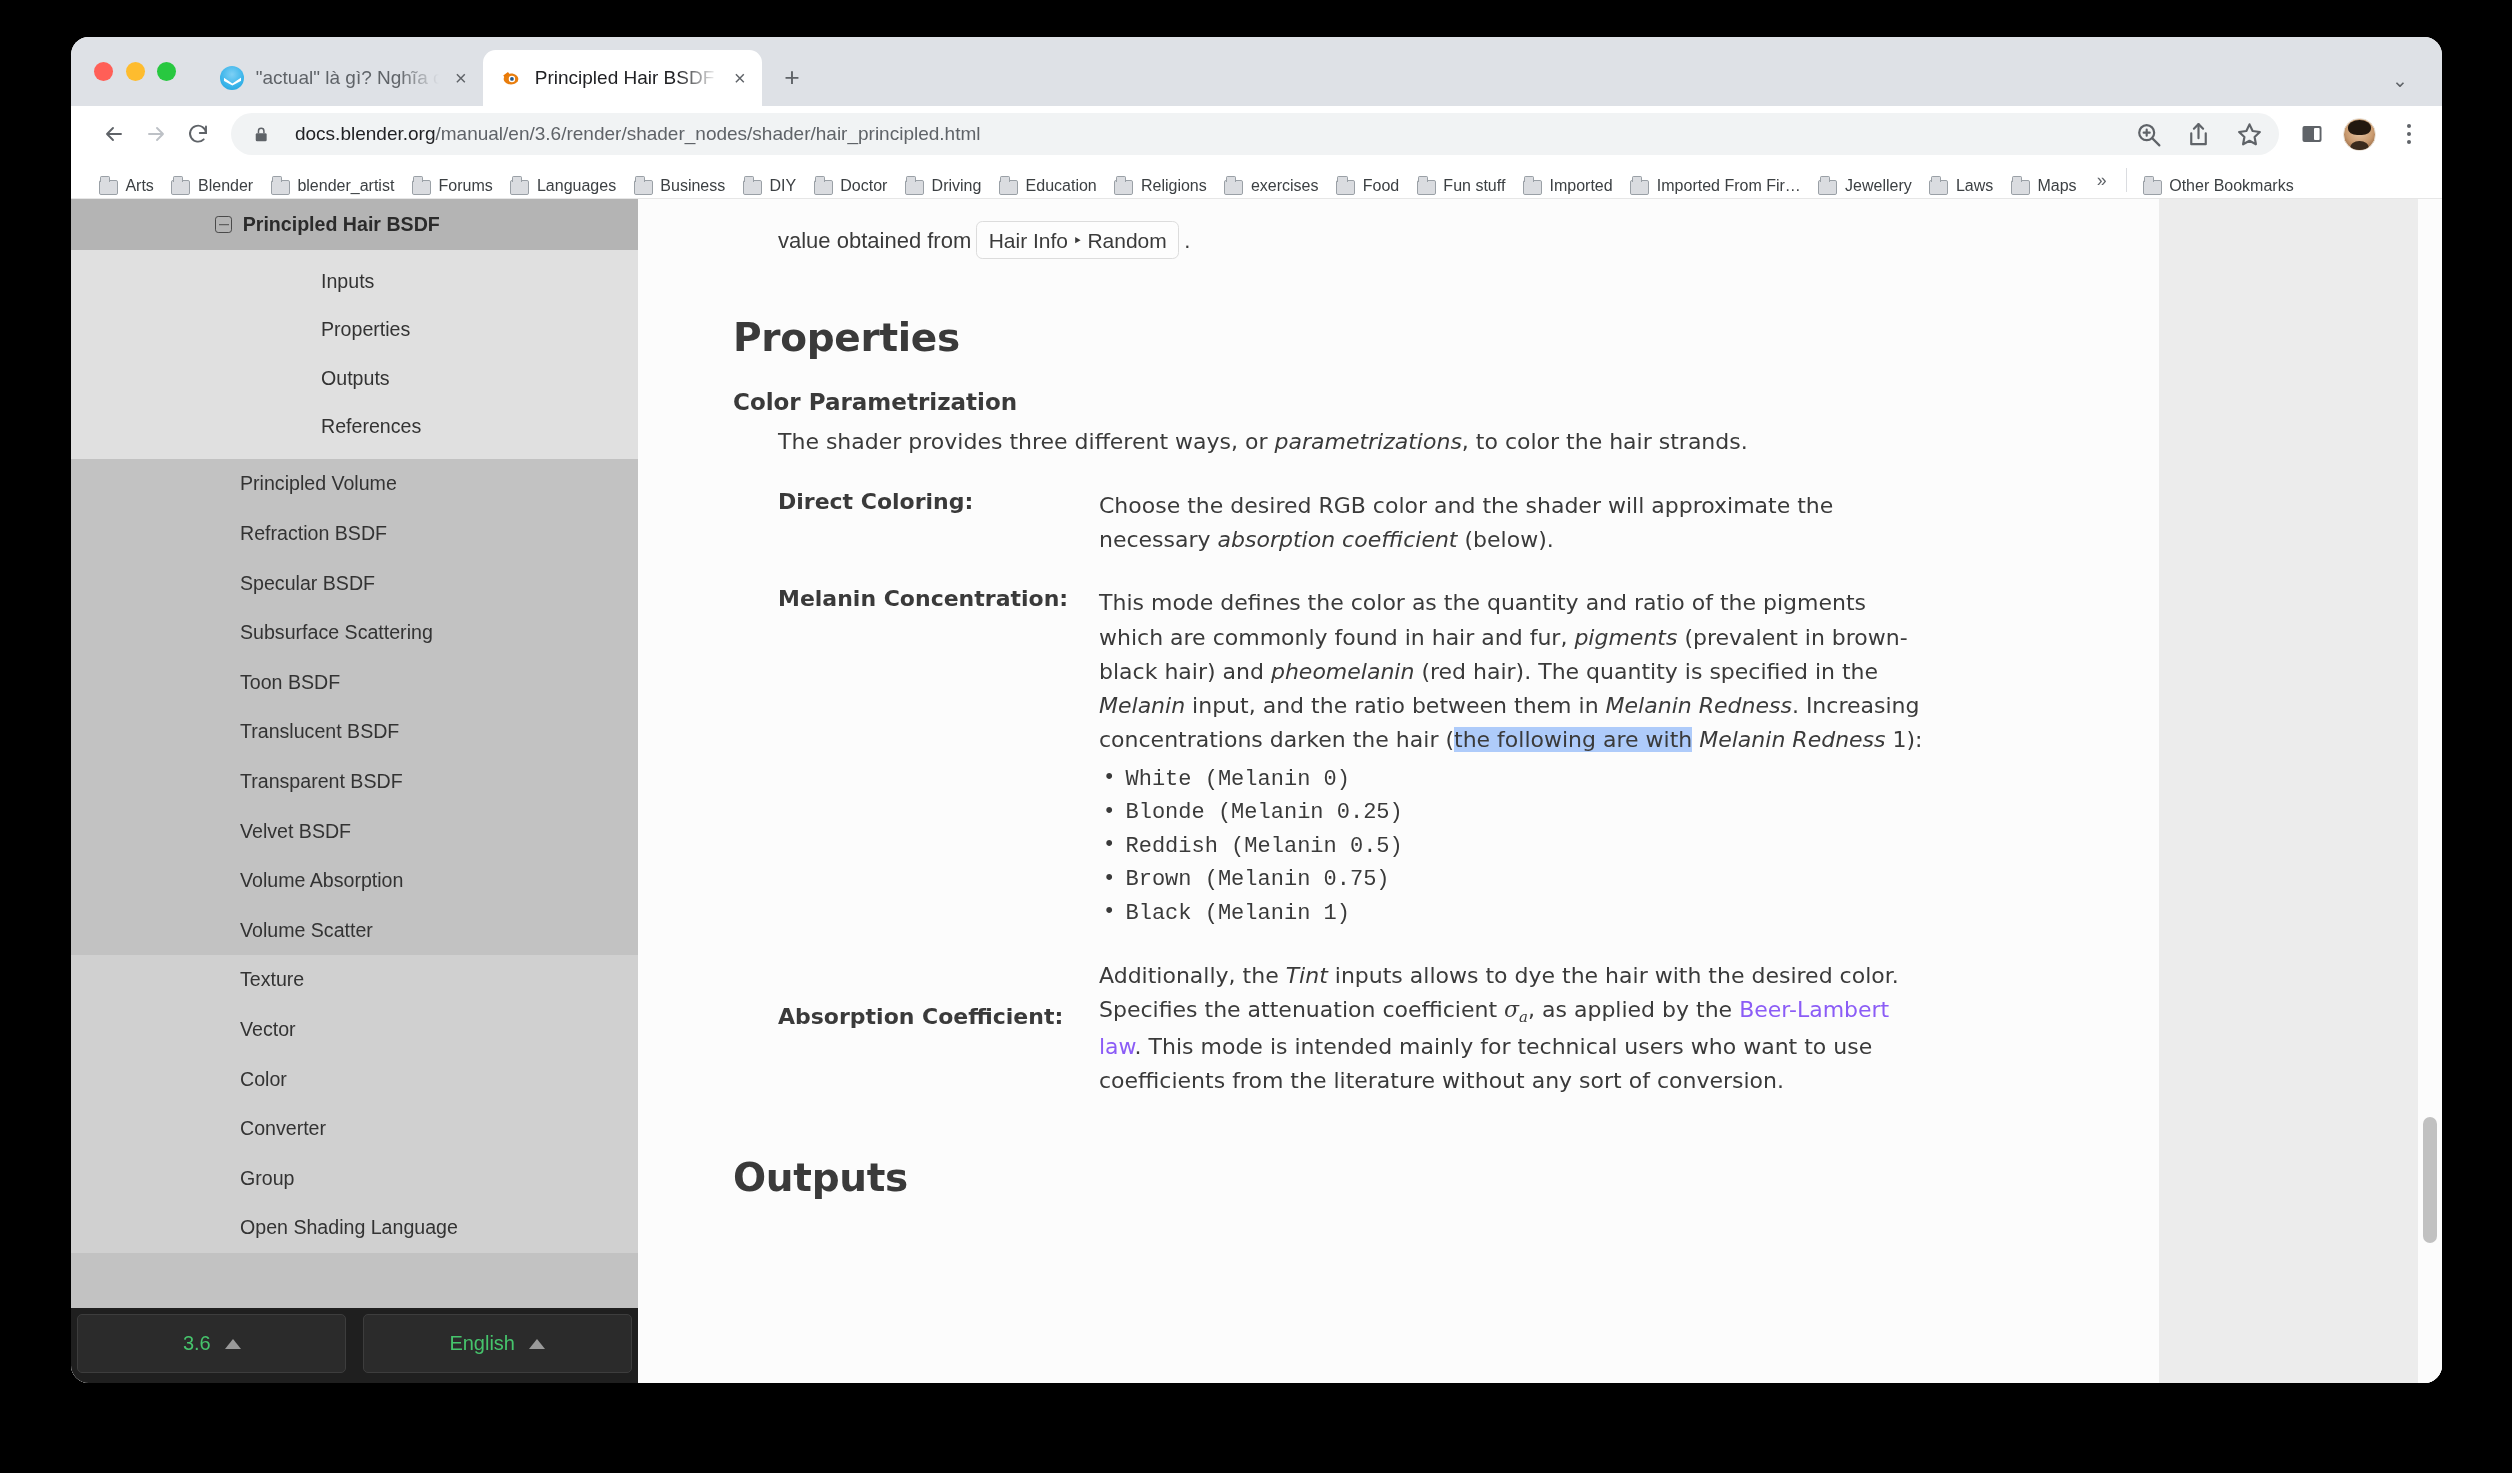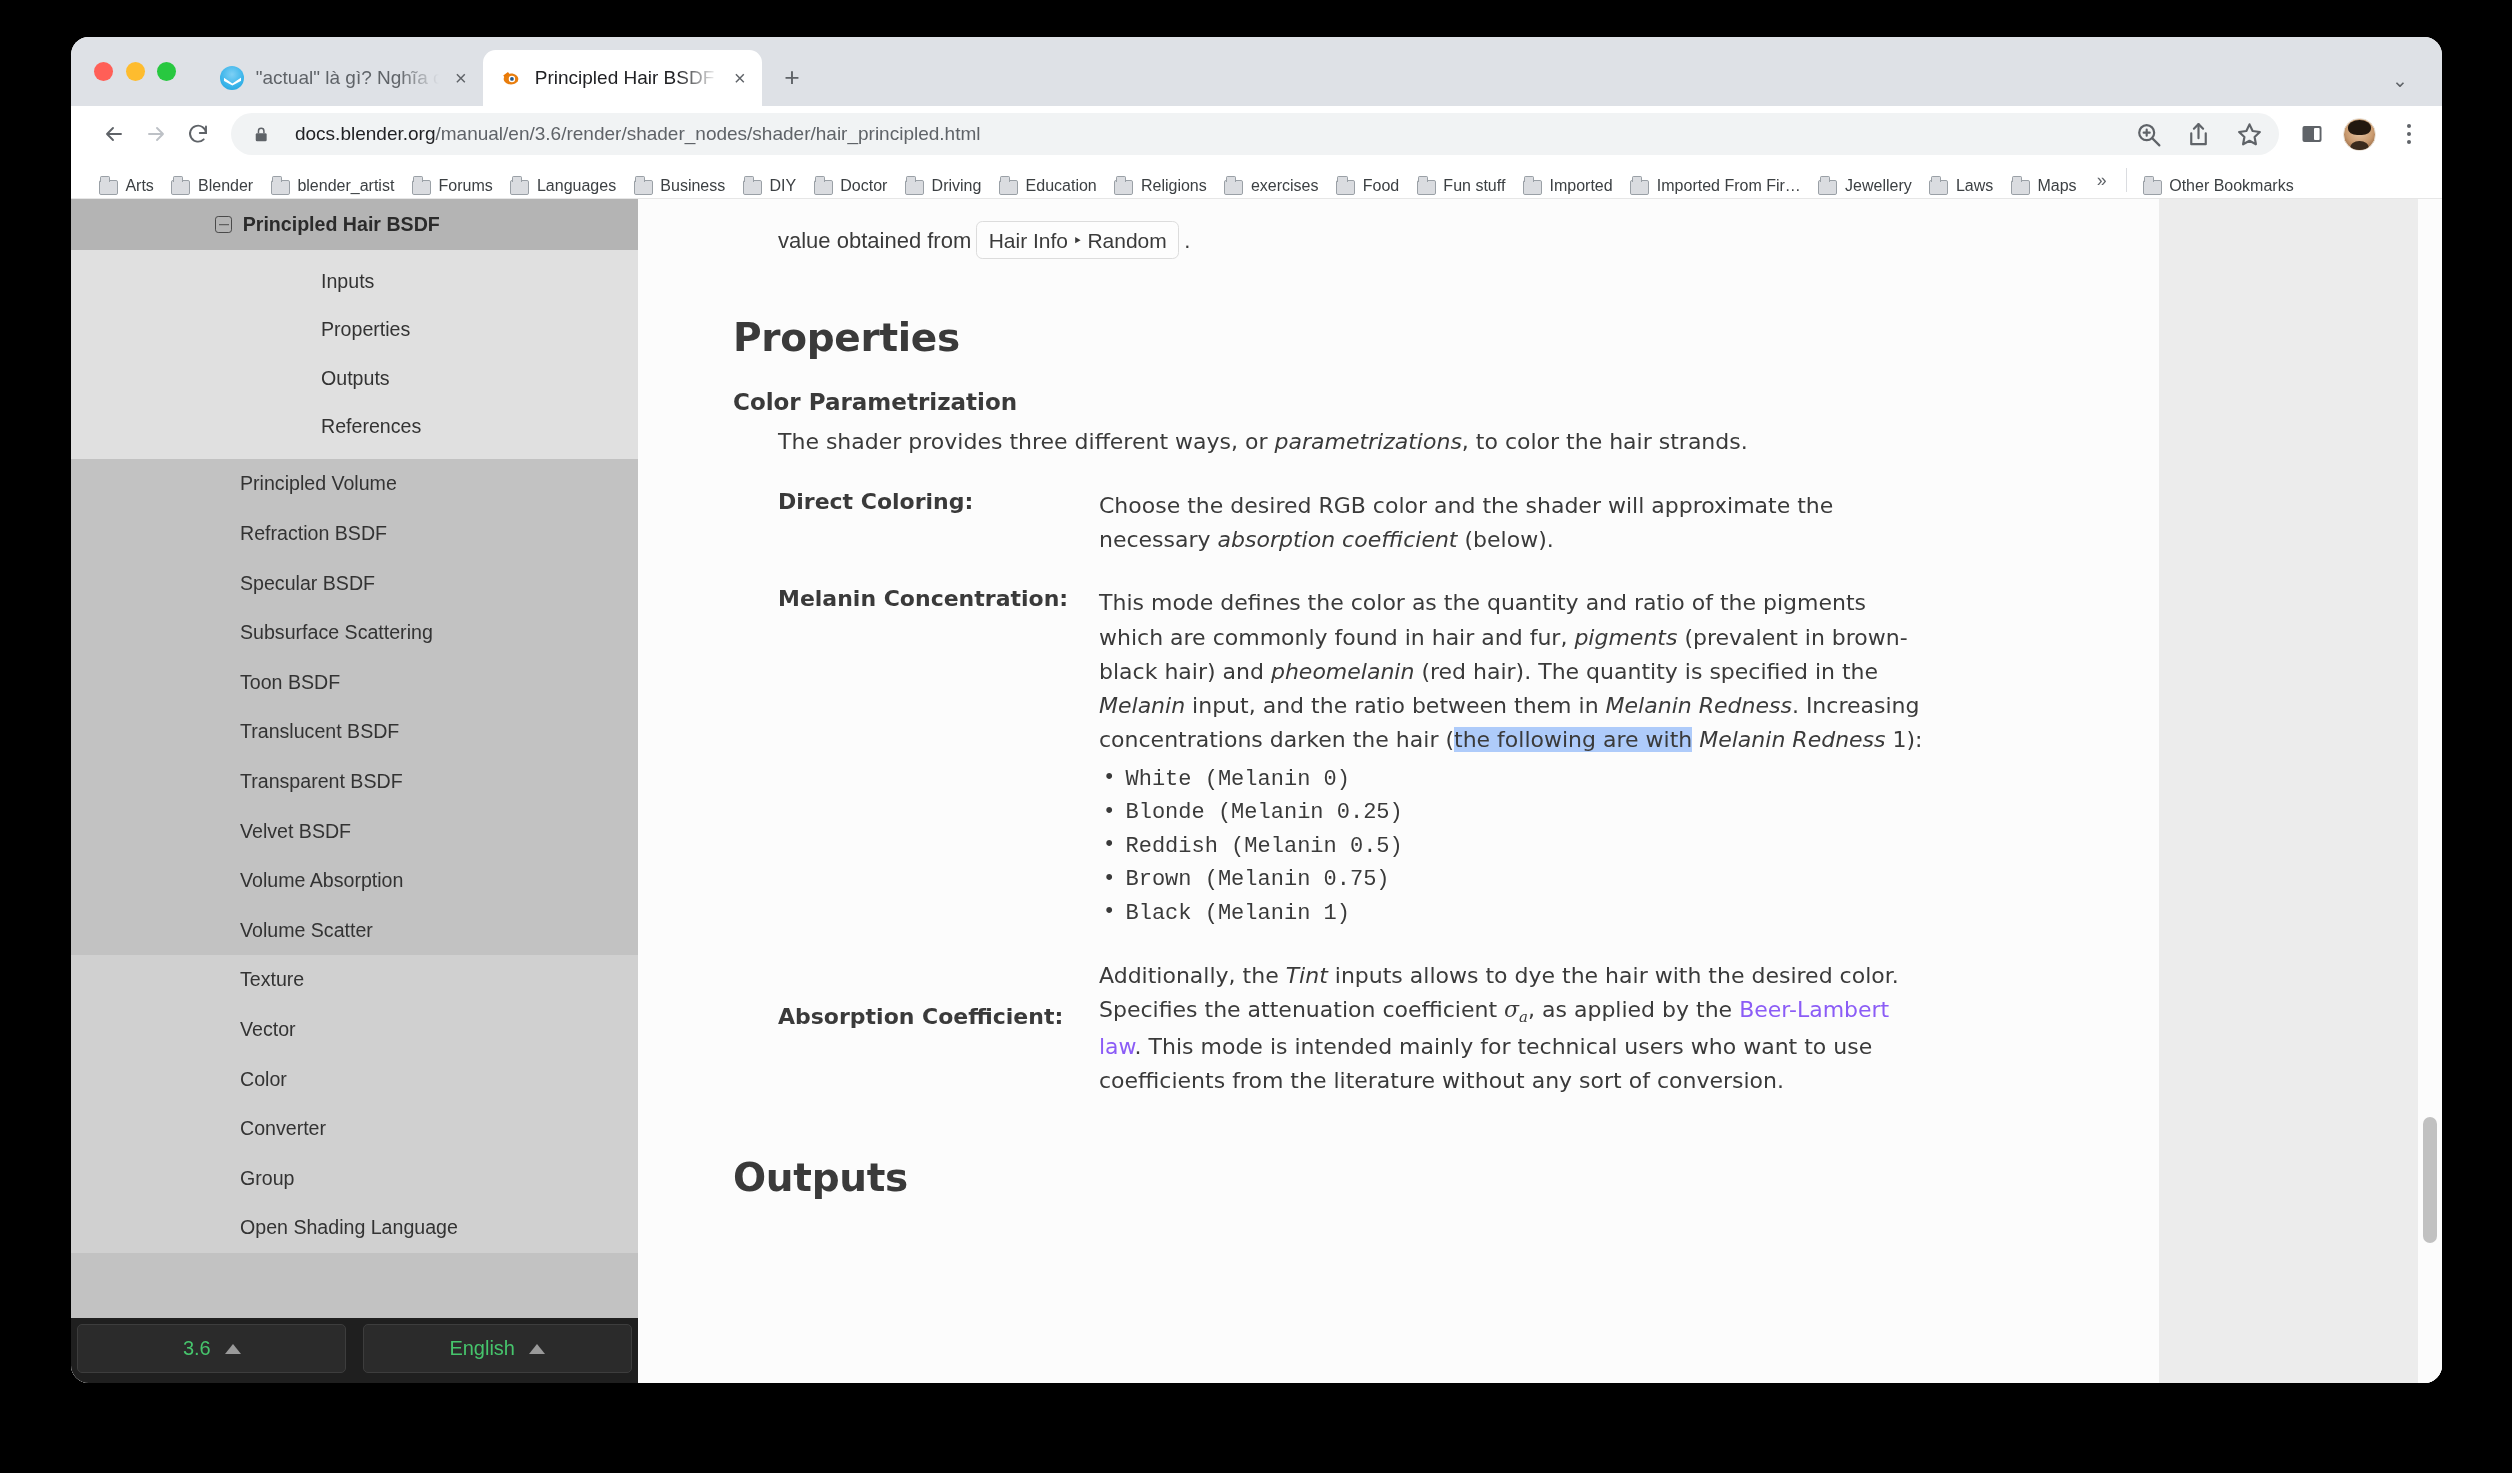--- a/index.html
+++ b/index.html
@@ -233,21 +233,21 @@
     background: #1f1f1f;
     display: flex;
     padding: 6.3px 0 10px 0;
     gap: 16.4px;
     justify-content: center;
   }
   .footer-btn {
     background: #2b2b2b;
     border: 0.6px solid #3d3d3d;
     border-radius: 5px;
-    width: 269px; height: 49px;
+    width: 269px; height: 59px;
     display: flex; align-items: center; justify-content: center; gap: 14px;
     font-size: 20px; color: #46c46c;
   }
   .caret-up {
     width: 0; height: 0;
     border-left: 8.2px solid transparent;
     border-right: 8.2px solid transparent;
     border-bottom: 10px solid #9a9a9a;
   }
 

